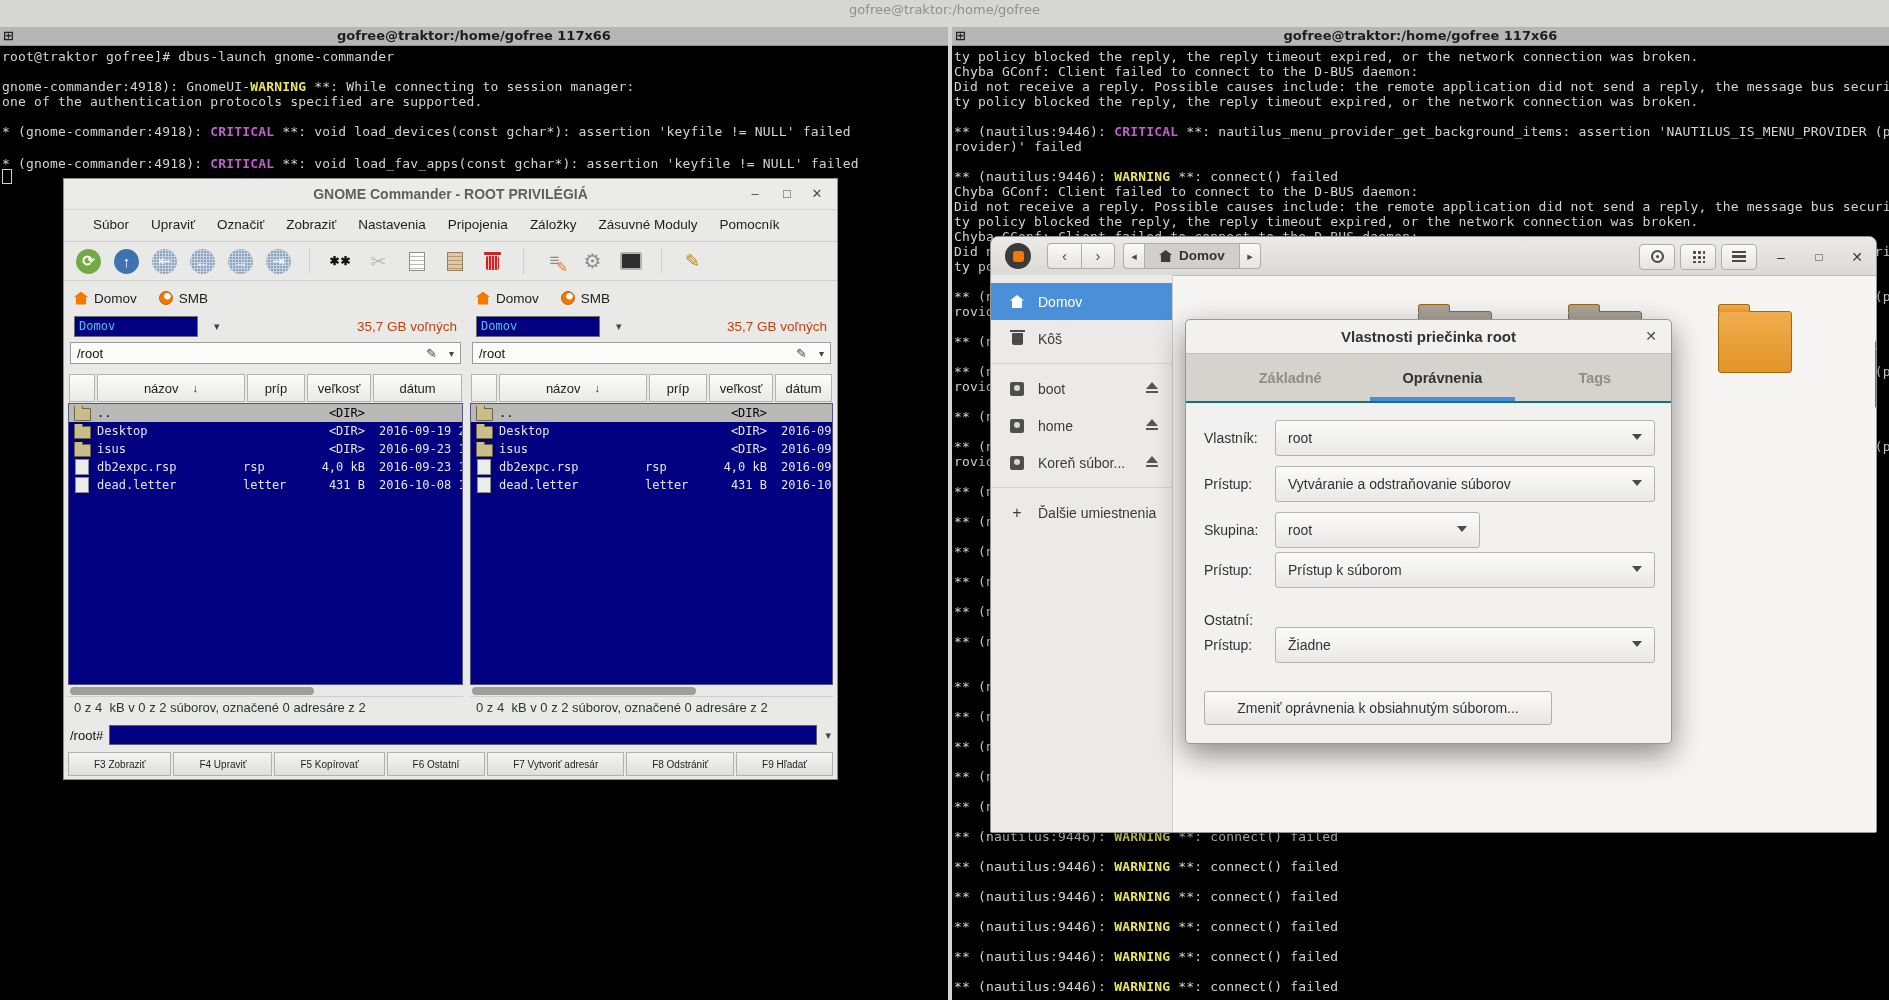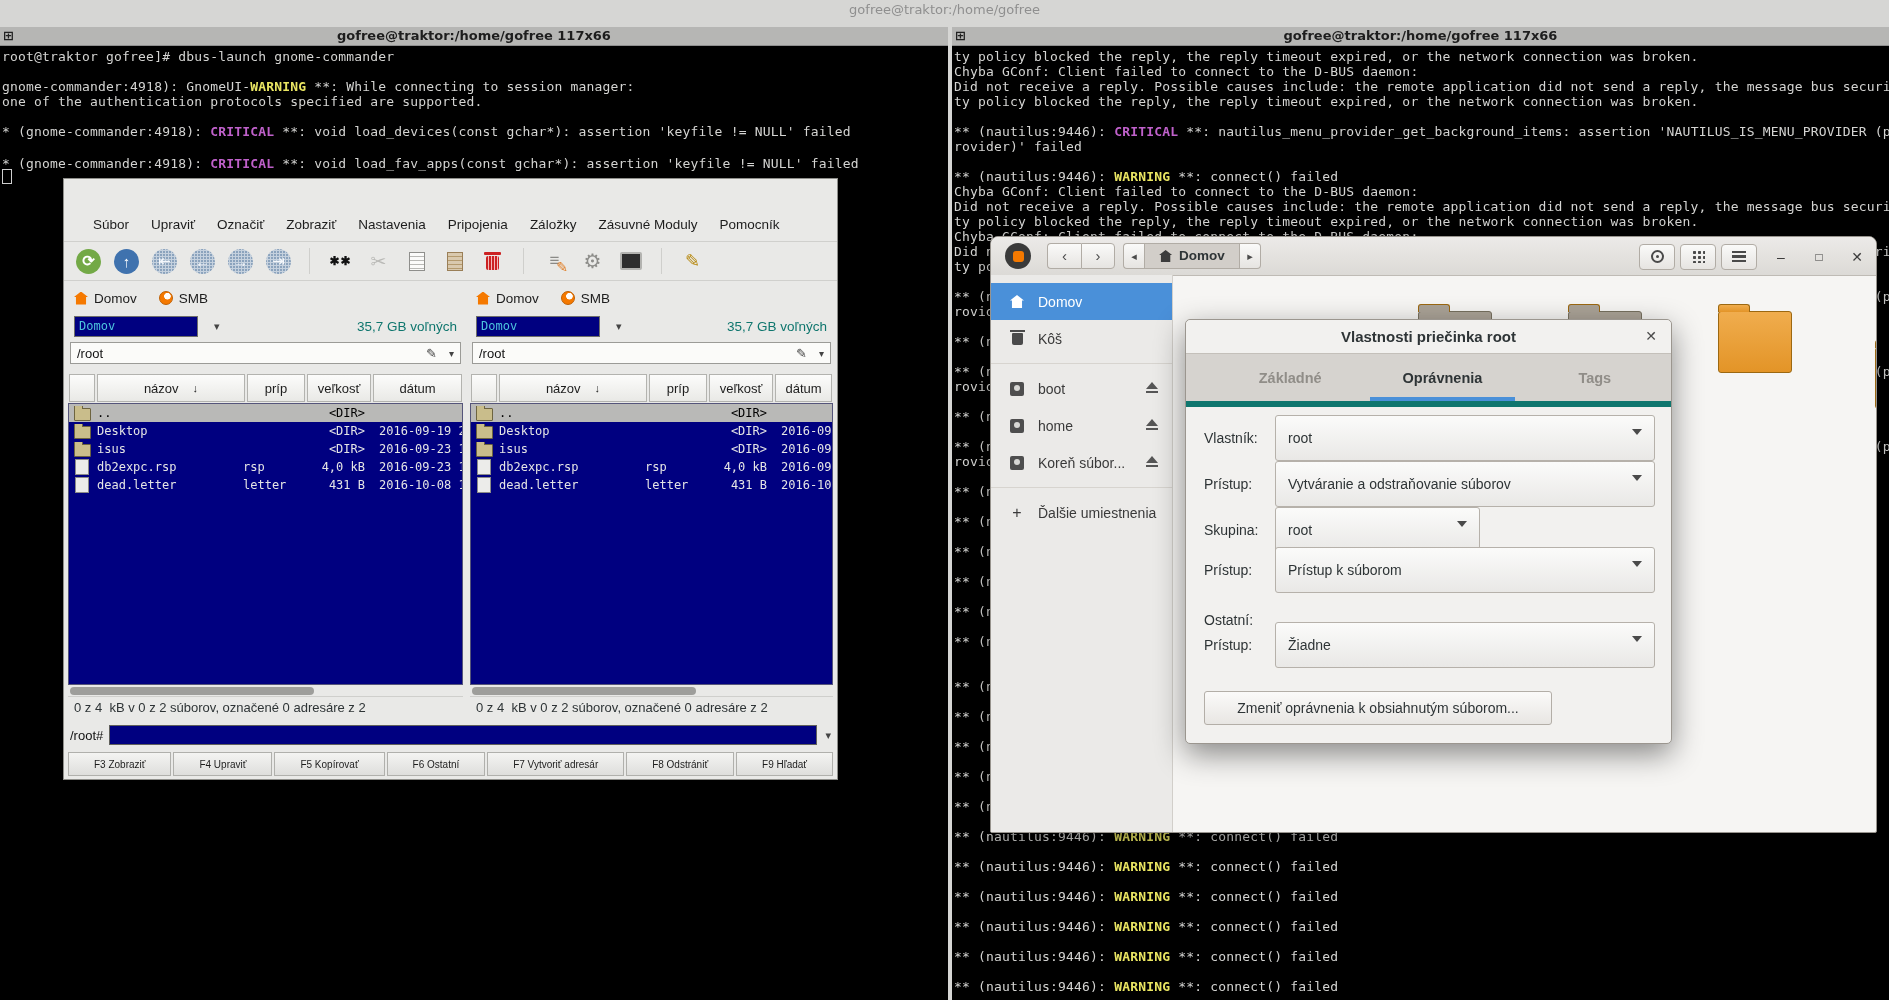--- a/index.html
+++ b/index.html
@@ -68,21 +68,21 @@
   .gc-tabs{height:30px;display:flex;align-items:center;gap:22px;padding-left:6px;}
   .gc-tab{display:flex;align-items:center;gap:6px;font-size:13.5px;color:#1d1d1d;}
   .home-icon{width:14px;height:13px;background:#f57900;
     clip-path:polygon(50% 0,100% 42%,86% 42%,86% 100%,14% 100%,14% 42%,0 42%);}
   .network-icon{width:14px;height:14px;border-radius:50%;
     background:radial-gradient(circle at 62% 35%,#fff 3px,#f57900 3.6px);border:1px solid #c05f00;box-sizing:border-box;}
   .gc-driverow{height:26px;display:flex;align-items:center;padding:0 6px;}
   .gc-drive{width:118px;height:19px;background:#000080;border:1px solid #6e6e6a;
     font:12px/18px "DejaVu Sans Mono",monospace;color:#4cc4dd;padding-left:4px;overflow:hidden;}
   .gc-drive-arrow{color:#444;font-size:11px;margin-left:16px;}
-  .gc-free{flex:1;text-align:right;font-size:13.5px;color:#0f766e;white-space:nowrap;overflow:hidden;}
+  .gc-free{flex:1;text-align:right;font-size:13.5px;color:#c2410c;white-space:nowrap;overflow:hidden;}
   .gc-pathrow{height:28px;padding:3px 2px;}
   .gc-path-inner{height:20px;border:1px solid #9b9b97;background:#fbfbf9;display:flex;align-items:center;
     padding:0 6px;font-size:13px;color:#111;}
   .gc-path-inner .sp{flex:1;}
   .gc-path-inner .pencil{color:#444;font-size:13px;margin-right:12px;}
   .gc-path-inner .arr{color:#444;font-size:10px;}
   .gc-cols{height:28px;display:flex;gap:2px;padding:1px 1px;}
   .hcol{border:1px solid #b3b3af;background:linear-gradient(#fcfcfb,#e9e9e6);
     font-size:13px;color:#1d1d1d;display:flex;align-items:center;justify-content:center;
     white-space:nowrap;overflow:hidden;box-sizing:border-box;}
@@ -182,29 +182,29 @@
   .isus-label{position:absolute;left:682px;top:148px;width:120px;text-align:center;font-size:13.5px;color:#2e3436;}
 
   
   #props-dialog{position:absolute;left:1185px;top:319px;width:487px;height:425px;z-index:20;
     background:#f2f1ef;border:1px solid #9b968f;border-radius:5px;box-shadow:0 10px 30px rgba(0,0,0,.45);box-sizing:border-box;}
   .dlg-title{position:absolute;top:0;left:0;right:0;height:33px;text-align:center;
     font:bold 15px/33px "Liberation Sans",sans-serif;color:#2e3436;border-radius:5px 5px 0 0;background:#f2f1ef;}
   .dlg-close{position:absolute;right:14px;top:0;line-height:33px;font-size:14px;color:#4a4a4a;font-weight:normal;}
   .dlg-close::before{content:"✕";}
   .dlg-tabs{position:absolute;top:33px;left:0;right:0;height:47px;background:#d6d3cf;
-    border-top:1px solid #c4c0ba;border-bottom:6px solid #0f766e;display:flex;padding-left:28px;}
+    border-top:1px solid #c4c0ba;border-bottom:2px solid #0f766e;display:flex;padding-left:28px;}
   .dlg-tab{flex:1;display:flex;align-items:center;justify-content:center;font-size:14.5px;
     color:#908d88;font-weight:bold;position:relative;}
   .dlg-tab.active{color:#2e3436;}
   .dlg-tab.active::after{content:"";position:absolute;left:4px;right:4px;bottom:0;height:4px;background:#4a90d9;}
   .dlg-body{position:absolute;top:80px;left:0;right:0;bottom:0;}
   .dlg-row{position:absolute;left:18px;right:16px;height:32px;display:flex;align-items:center;}
   .dlg-label{width:71px;flex:none;font-size:14px;color:#2e3436;}
-  .dlg-combo{height:46px;border:1px solid #b6b1aa;border-radius:3px;background:linear-gradient(#fbfbfa,#e9e8e6);
+  .dlg-combo{height:36px;border:1px solid #b6b1aa;border-radius:3px;background:linear-gradient(#fbfbfa,#e9e8e6);
     display:flex;align-items:center;padding-left:12px;font-size:14px;color:#2e3436;position:relative;box-sizing:border-box;}
   .dlg-combo.wide{flex:1;}
   .dlg-combo.narrow{width:205px;}
   .combo-arrow{position:absolute;right:12px;top:13px;width:0;height:0;
     border-left:5px solid transparent;border-right:5px solid transparent;border-top:6px solid #4a4a4a;}
   .dlg-chbtn{position:absolute;left:18px;top:371px;width:348px;height:34px;border:1px solid #b3aea7;border-radius:3px;
     background:linear-gradient(#fbfaf9,#e8e6e3);font:14px "Liberation Sans",sans-serif;color:#2e3436;}
 </style>
 </head>
 <body>
@@ -297,20 +297,26 @@
         <div class="term-line" style="top: 859px;"></div>
         <div class="term-line" style="top: 874px;">** (nautilus:9446): <span class="w">WARNING</span> **: connect() failed</div>
         <div class="term-line" style="top: 889px;"></div>
         <div class="term-line" style="top: 904px;">** (nautilus:9446): <span class="w">WARNING</span> **: connect() failed</div>
         <div class="term-line" style="top: 919px;"></div>
         <div class="term-line" style="top: 934px;">** (nautilus:9446): <span class="w">WARNING</span> **: connect() failed</div>
       </div>
   </div>
 
   <div id="gcmd">
+    <div class="gc-titlebar">
+      <span>GNOME Commander - ROOT PRIVILÉGIÁ</span>
+      <span class="gc-winbtn min"></span>
+      <span class="gc-winbtn max"></span>
+      <span class="gc-winbtn cls"></span>
+    </div>
     <div class="gc-menubar" id="gc-menubar">
         <span class="gc-menu-item">Súbor</span>
         <span class="gc-menu-item">Upraviť</span>
         <span class="gc-menu-item">Označiť</span>
         <span class="gc-menu-item">Zobraziť</span>
         <span class="gc-menu-item">Nastavenia</span>
         <span class="gc-menu-item">Pripojenia</span>
         <span class="gc-menu-item">Záložky</span>
         <span class="gc-menu-item">Zásuvné Moduly</span>
         <span class="gc-menu-item">Pomocník</span>

